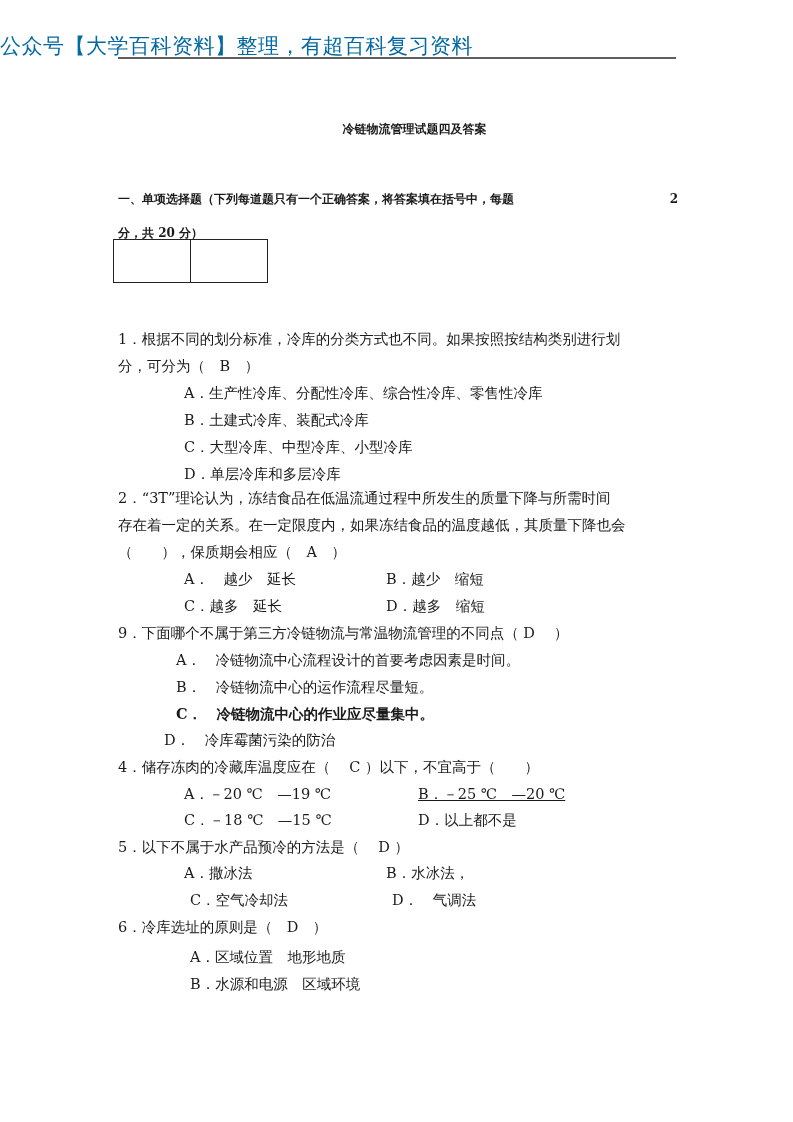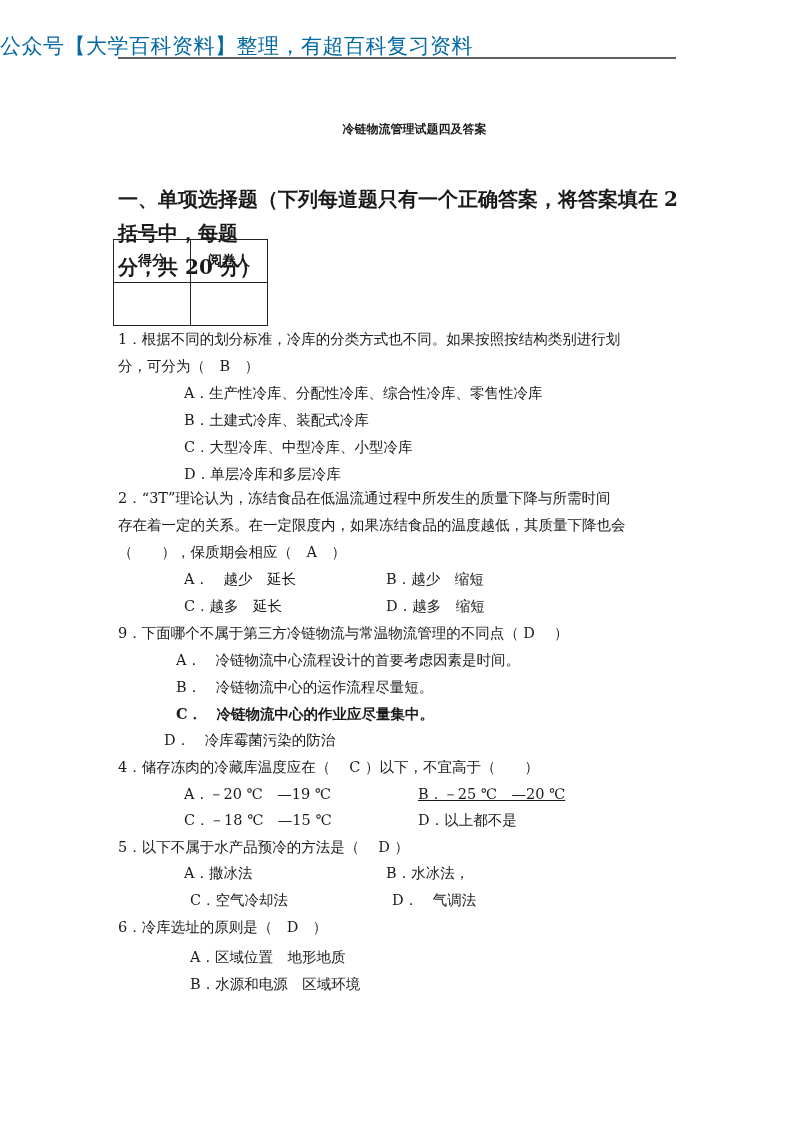--- a/index.html
+++ b/index.html
@@ -6,21 +6,21 @@
   html, body { width: 793px; height: 1122px; background: #ffffff; overflow: hidden; }
   body { position: relative; font-family: "DejaVu Serif", "Liberation Serif", serif; color: #1a1a1a; }
 
   .abs { position: absolute; white-space: nowrap; }
 
   .header-banner { left: 0; width: 793px; top: 8px; font-size: 21px; color: #0369a1; letter-spacing: 0.5px; margin-top: 24px; }
   .header-rule { position: absolute; left: 118px; top: 57px; width: 558px; height: 2px; background: #5f5f5f; }
 
   .doc-title { left: 0; width: 793px; top: 121px; text-align: center; font-size: 12px; font-weight: bold; padding-left: 36px; }
 
-  .section-heading { left: 118px; top: 182px; width: 560px; font-size: 20px; font-weight: bold; line-height: 34px; white-space: normal; }
+  .section-heading { left: 118px; top: 182px; width: 560px; font-size: 12px; font-weight: bold; line-height: 34px; white-space: normal; }
   .section-heading .l1 { display: flex; justify-content: space-between; }
 
   .score-table { position: absolute; left: 113px; top: 239px; border-collapse: collapse; }
   .score-table td { border: 1.3px solid #222; width: 77px; text-align: center; font-size: 14px; font-weight: bold; }
   .score-table tr.h td { height: 43px; }
   .score-table tr.b td { height: 43px; }
 
   .q { font-size: 14.5px; line-height: 27px; }
   .opt { font-size: 14.5px; line-height: 27px; }
 </style>
@@ -37,24 +37,20 @@
   <div class="abs section-heading">
     <div class="l1">
       <span>一、单项选择题（下列每道题只有一个正确答案，将答案填在括号中，每题</span>
       <span>2</span>
     </div>
     <div>分，共 20 分）</div>
   </div>
 
   <table class="score-table">
     <tbody>
-        <tr class="h">
-      <td>得分</td>
-      <td>阅卷人</td>
-    </tr>
     <tr class="b">
       <td></td>
       <td></td>
     </tr>
   </tbody>
     </table>
 
   <div class="abs q" style="left:118px; top:326px;">1．根据不同的划分标准，冷库的分类方式也不同。如果按照按结构类别进行划</div>
   <div class="abs q" style="left:118px; top:353px;">分，可分为（　B　）</div>
   <div class="abs opt" style="left:184px; top:380px;">A．生产性冷库、分配性冷库、综合性冷库、零售性冷库</div>

